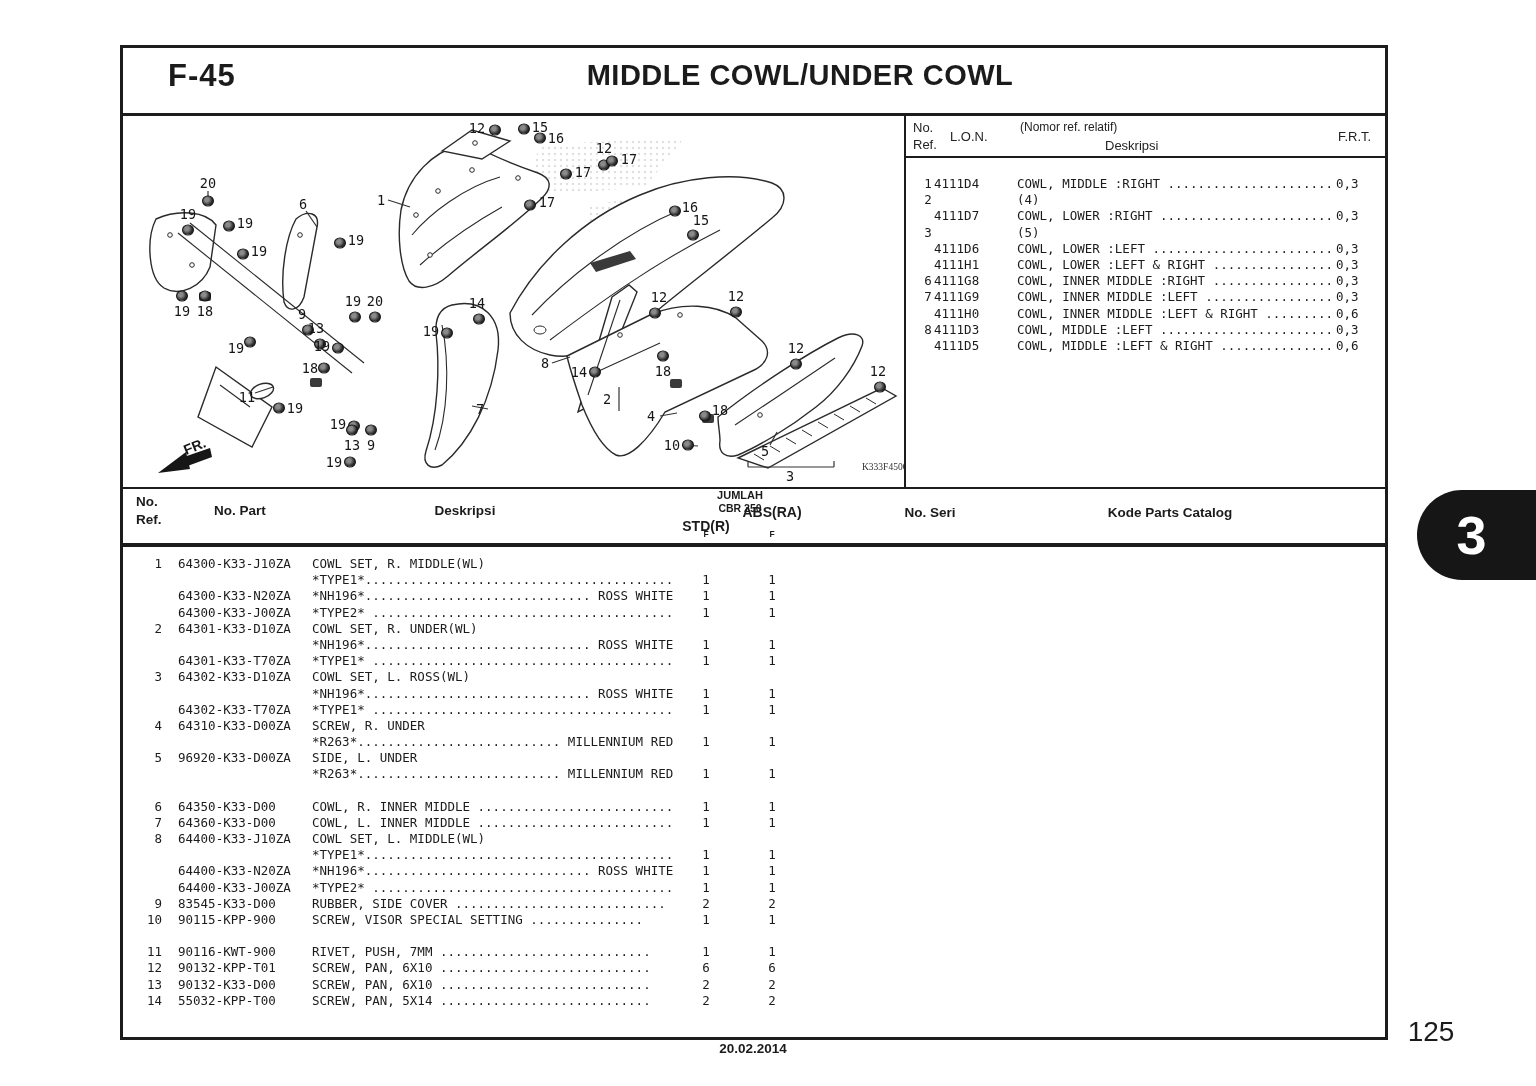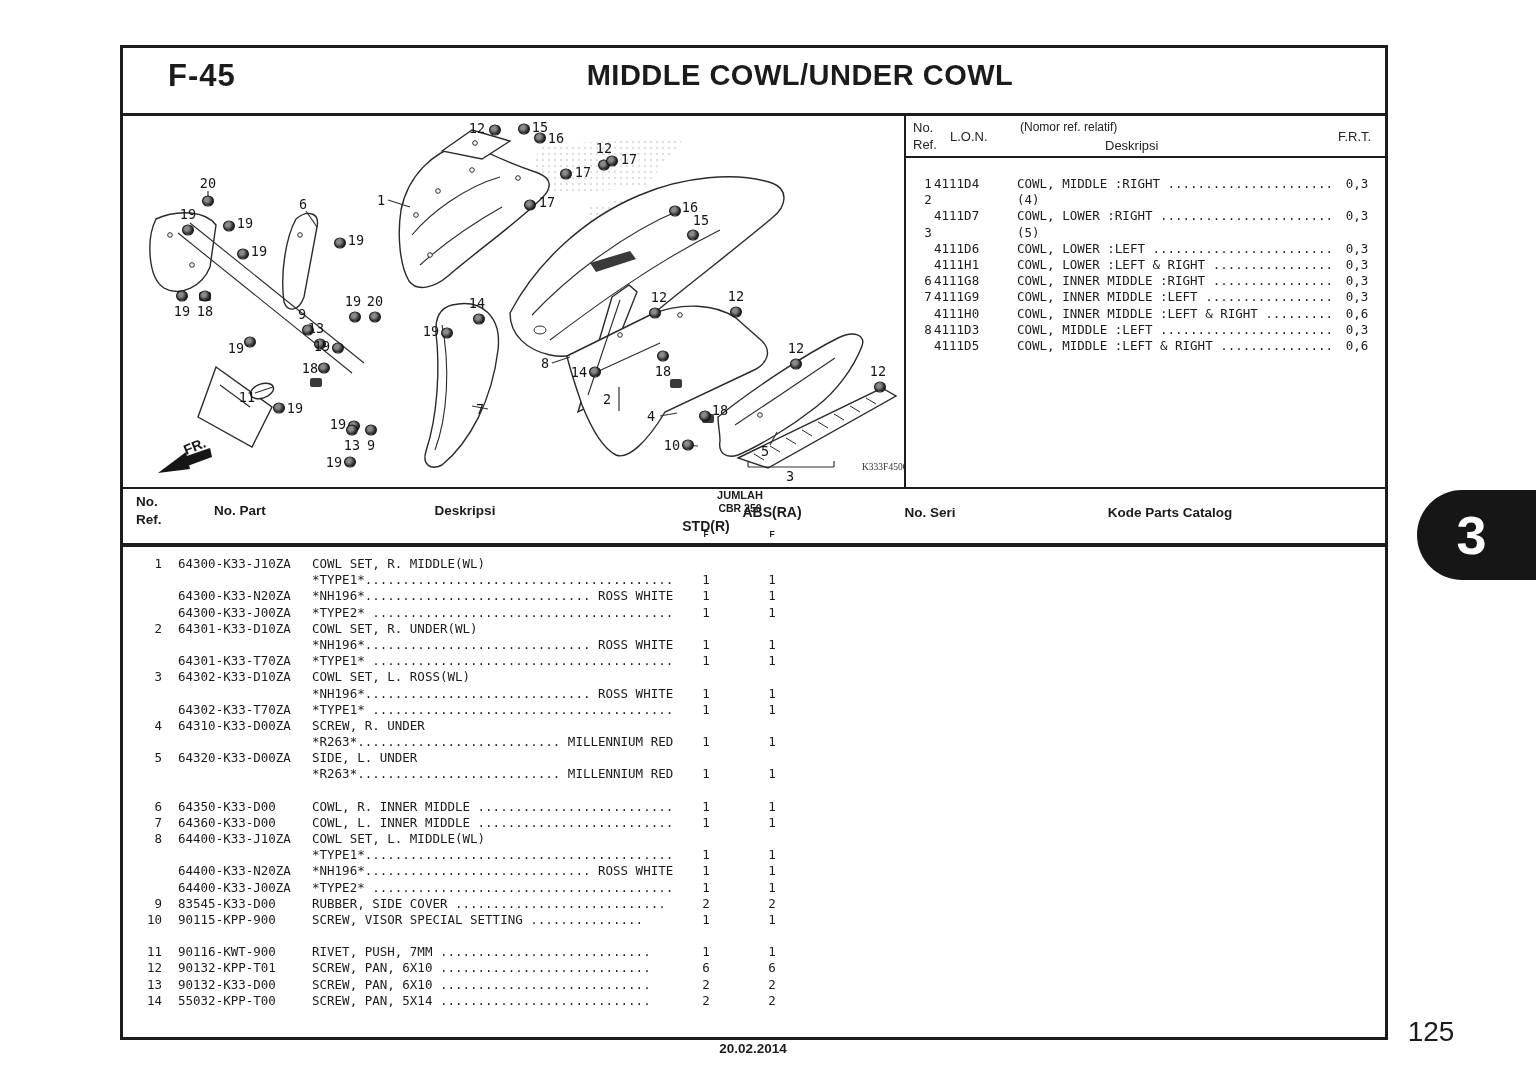--- a/index.html
+++ b/index.html
@@ -16,21 +16,21 @@
   
   .rt-h{font-size:13px;color:#232323;}
   .rt-h-sm{font-size:12px;color:#232323;}
   
   #ref-rows{left:905px;top:176px;width:483px;font-size:12.5px;}
   .rrow{position:relative;height:16.2px;line-height:16.2px;}
   .rrow span{position:absolute;white-space:nowrap;font-family:"DejaVu Sans Mono",monospace;}
   .r-ref{left:10px;width:26px;text-align:center;}
   .r-lon{left:29px;}
   .r-desc{left:112px;width:330px;overflow:hidden;}
-  .r-frt{left:431px;width:42px;text-align:center;}
+  .r-frt{left:431px;width:42px;text-align:left;}
   
   .bt-h{font-weight:bold;font-size:13.5px;}
   .bt-h-sm{font-weight:bold;font-size:11px;}
   .bt-h-xs{font-weight:bold;font-size:14px;}
   
   #parts-rows{left:120px;top:556px;width:1268px;font-size:12.5px;}
   .prow{position:relative;height:16.2px;line-height:16.2px;}
   .prow span{position:absolute;white-space:nowrap;font-family:"DejaVu Sans Mono",monospace;}
   .p-ref{left:8px;width:34px;text-align:right;}
   .p-part{left:58px;}
@@ -431,21 +431,21 @@
     </div>
     <div class="prow">
       <span class="p-ref"></span>
       <span class="p-part"></span>
       <span class="p-desc">*R263*........................... MILLENNIUM RED</span>
       <span class="p-std">1</span>
       <span class="p-abs">1</span>
     </div>
     <div class="prow">
       <span class="p-ref">5</span>
-      <span class="p-part">64320-K33-D00ZA</span>
+      <span class="p-part">96920-K33-D00ZA</span>
       <span class="p-desc">SIDE, L. UNDER</span>
       <span class="p-std"></span>
       <span class="p-abs"></span>
     </div>
     <div class="prow">
       <span class="p-ref"></span>
       <span class="p-part"></span>
       <span class="p-desc">*R263*........................... MILLENNIUM RED</span>
       <span class="p-std">1</span>
       <span class="p-abs">1</span>

